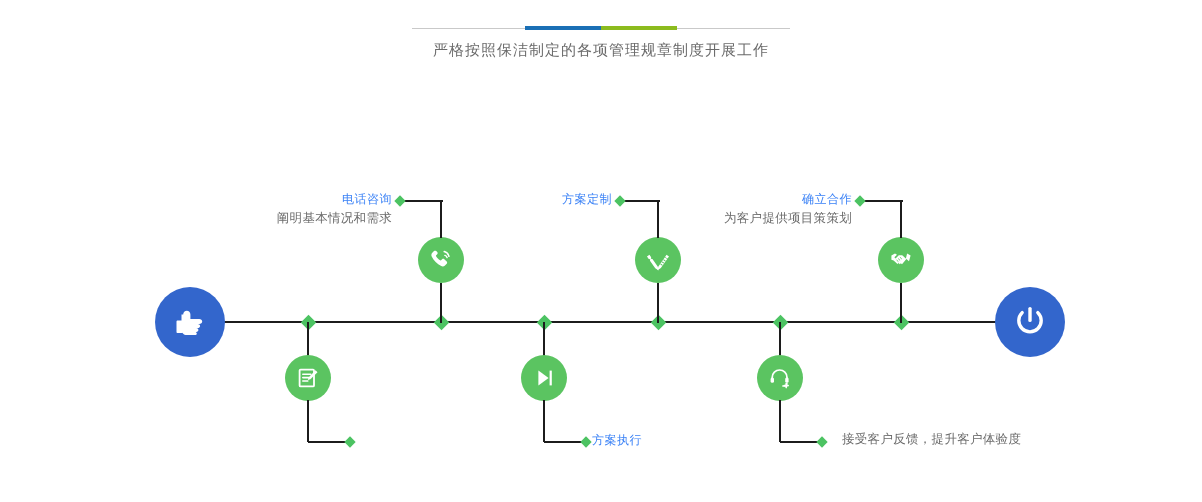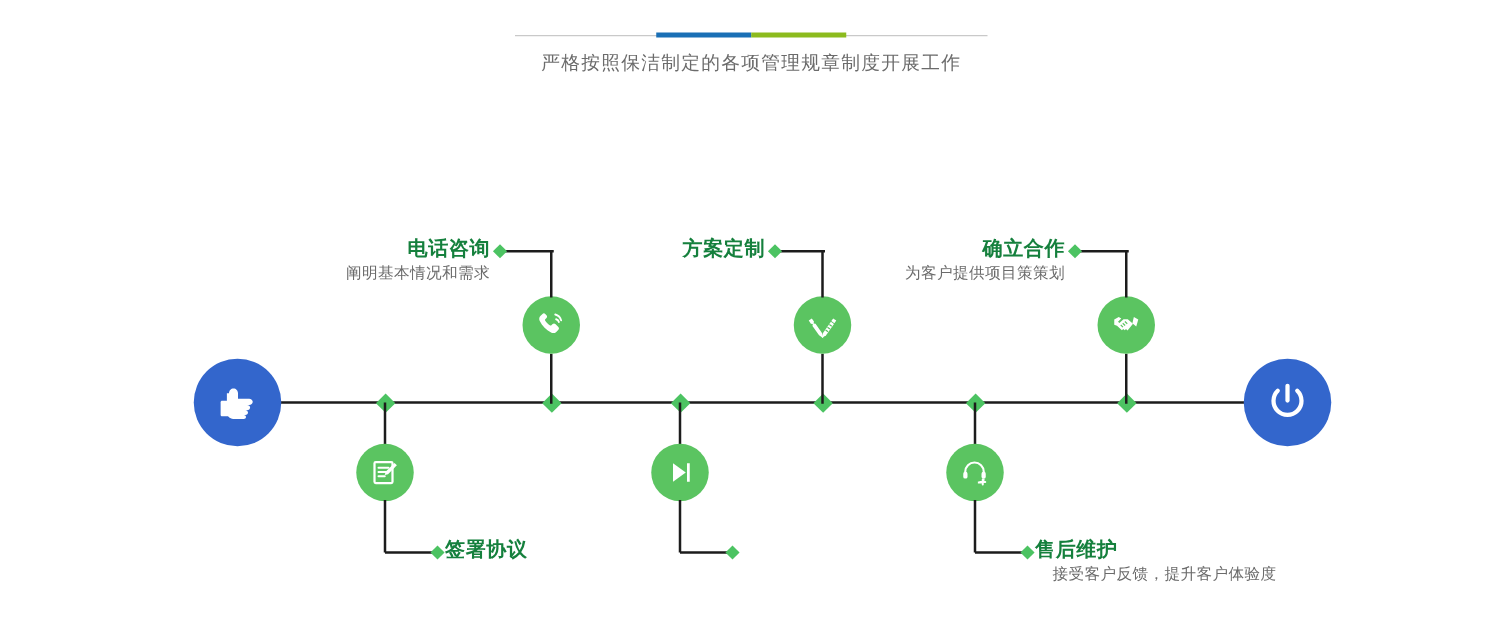--- a/index.html
+++ b/index.html
@@ -68,21 +68,21 @@
 
   .bubble{
     position:absolute;width:46px;height:46px;border-radius:50%;
     background:#5bc461;display:flex;align-items:center;justify-content:center;
     margin-left:-23px;
   }
   .bubble svg{display:block;}
 
   .label{position:absolute;white-space:nowrap;}
   .label .lt{
-    font-size:16px;color:#15803d;line-height:20px;letter-spacing:.5px;font-weight:bold;
+    font-size:12px;color:#3b82f6;line-height:20px;letter-spacing:.5px;
   }
   .label .ld{
     font-size:12.5px;color:#6b6b6b;line-height:18px;letter-spacing:.3px;
   }
   .label.above .lt{text-align:right;}
   .label.above .ld{text-align:right;}
   .label.below .lt{text-align:left;}
   .label.below .ld{text-align:left;padding-left:14px;}
 </style>
 </head>
@@ -151,21 +151,20 @@
             <rect x="4.6" y="4.6" width="14.4" height="16.8" rx="1" fill="none" stroke="#ffffff" stroke-width="1.8"></rect>
             <path stroke="#ffffff" stroke-width="1.6" stroke-linecap="round" d="M7.8 9.2h8M7.8 12.6h6.2M7.8 16h5"></path>
             <path fill="#ffffff" d="M20.6 5.3l1.9 1.9-7.1 7.1-2.6.7.7-2.6 7.1-7.1z"></path>
           </svg>
         </span>
       </div>
       <div class="elbow-v" style="left:308px;top:400px;height:42px;"></div>
       <div class="elbow-h" style="left:308px;top:441px;width:42px;"></div>
       <div class="tip" style="left:350px;top:442px;"></div>
       <div class="label below" style="left:356px;top:430px;width:250px;">
-        <div class="lt">签署协议</div>
       </div>
     </div>
 
     <div class="node">
       <div class="diamond" style="left:658px;top:322px;"></div>
       <div class="stem" style="left:658px;top:283px;height:40px;"></div>
       <div class="bubble" style="left:658px;top:237px;">
         <span>
           <svg width="26" height="26" viewBox="0 0 26 26">
             <path fill="#ffffff" d="M6.0 3.8l3.0 0 0 3.0 -1.1 1.1 1.1 1.1 0 9.2 -1.5 3.8 -1.5-3.8 0-9.2 1.1-1.1 -1.1-1.1z" transform="rotate(-35 13 13)"></path>
@@ -191,20 +190,21 @@
           <svg width="26" height="26" viewBox="0 0 26 26">
             <path fill="#ffffff" d="M7.4 5.6 L17.6 13 L7.4 20.4 Z"></path>
             <rect x="18.6" y="5.6" width="2.2" height="14.8" fill="#ffffff"></rect>
           </svg>
         </span>
       </div>
       <div class="elbow-v" style="left:544px;top:400px;height:42px;"></div>
       <div class="elbow-h" style="left:544px;top:441px;width:42px;"></div>
       <div class="tip" style="left:586px;top:442px;"></div>
       <div class="label below" style="left:592px;top:430px;width:250px;">
+        <div class="lt">方案执行</div>
       </div>
     </div>
 
     <div class="node">
       <div class="diamond" style="left:901px;top:322px;"></div>
       <div class="stem" style="left:901px;top:283px;height:40px;"></div>
       <div class="bubble" style="left:901px;top:237px;">
         <span>
           <svg width="26" height="26" viewBox="0 0 26 26">
             <path fill="#ffffff" d="M3.4 8.6l3.6-2.1 2.0 1.2-2.6 2.6 1.1 1.1 3.3-3.1h3.4l4.2 3.6-4.4 5.4-1.2-1.1-1.0 1.0-1.2-1.1-1.1 1.0-3.9-3.6-2.2-.8z"></path>
@@ -233,19 +233,18 @@
             <rect x="18.2" y="12.4" width="3.4" height="5.4" rx="1.5" fill="#ffffff"></rect>
             <path fill="none" stroke="#ffffff" stroke-width="1.5" d="M19.9 17.8v1.0a2.2 2.2 0 0 1-2.2 2.2h-2.4"></path>
             <path stroke="#ffffff" stroke-width="1.6" stroke-linecap="round" d="M19.2 18.6v4.0M17.2 20.6h4.0"></path>
           </svg>
         </span>
       </div>
       <div class="elbow-v" style="left:780px;top:400px;height:42px;"></div>
       <div class="elbow-h" style="left:780px;top:441px;width:42px;"></div>
       <div class="tip" style="left:822px;top:442px;"></div>
       <div class="label below" style="left:828px;top:430px;width:290px;">
-        <div class="lt">售后维护</div>
         <div class="ld">接受客户反馈，提升客户体验度</div>
       </div>
     </div>
 
   </div>
 </div>
 
 </body></html>

